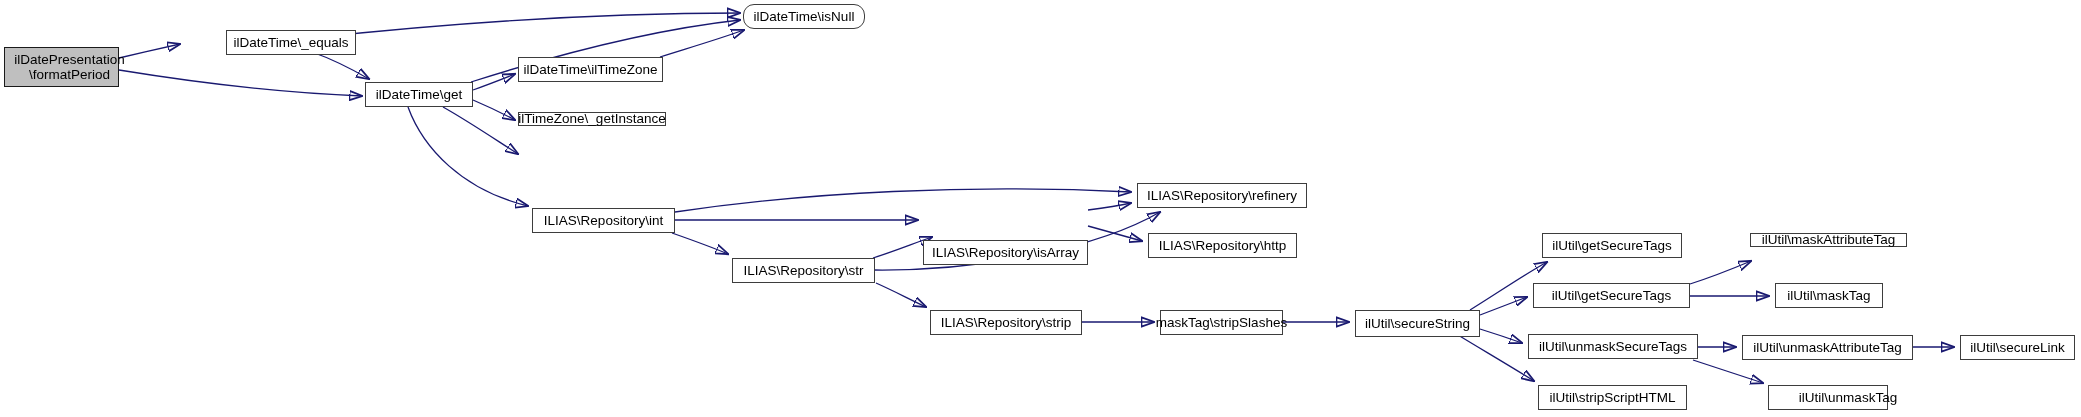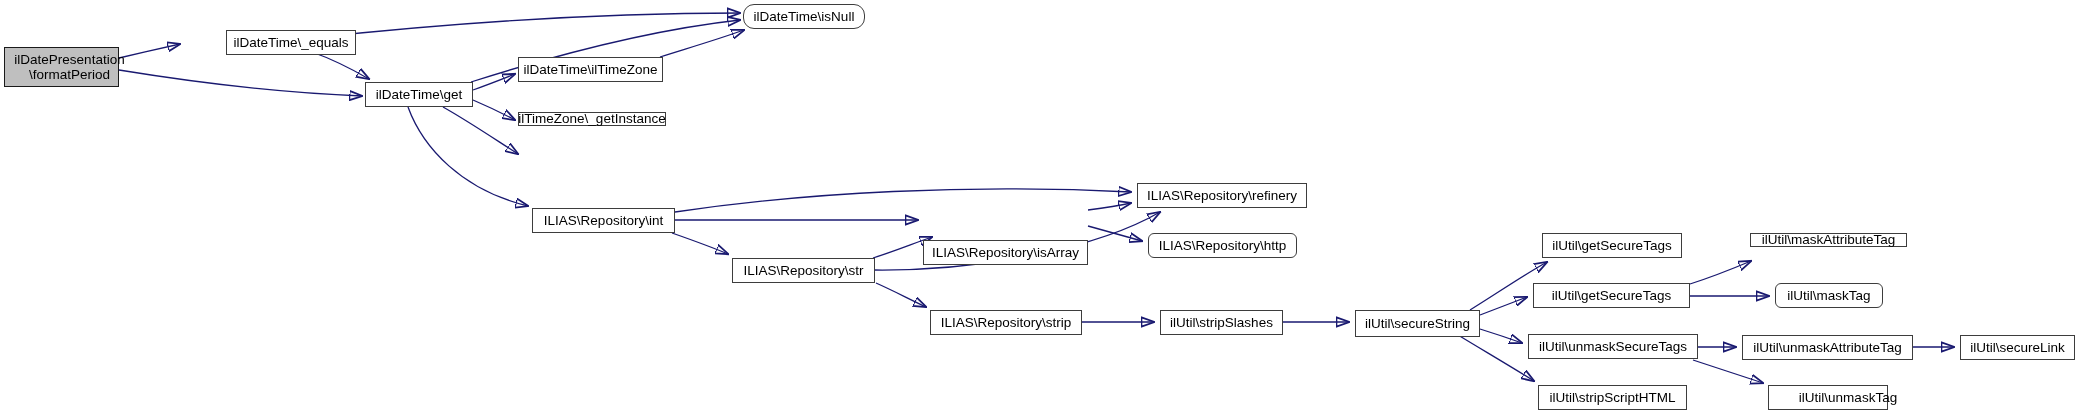--- a/index.html
+++ b/index.html
@@ -60,28 +60,28 @@
     <span>\formatPeriod</span>
   </div>
   <div class="node" style="left:182px;top:30px;width:130px;height:25px;margin-left:44px;">ilDateTime\_equals</div>
   <div class="node" style="left:743px;top:4px;width:122px;height:25px;border-radius:11px;">ilDateTime\isNull</div>
   <div class="node" style="left:365px;top:82px;width:108px;height:25px;">ilDateTime\get</div>
   <div class="node" style="left:518px;top:57px;width:145px;height:25px;">ilDateTime\ilTimeZone</div>
   <div class="node" style="left:518px;top:112px;width:148px;height:14px;">ilTimeZone\_getInstance</div>
   <div class="node" style="left:532px;top:208px;width:143px;height:25px;">ILIAS\Repository\int</div>
   <div class="node" style="left:923px;top:208px;width:165px;height:25px;margin-top:32px;">ILIAS\Repository\isArray</div>
   <div class="node" style="left:1137px;top:183px;width:170px;height:25px;">ILIAS\Repository\refinery</div>
-  <div class="node" style="left:1148px;top:233px;width:149px;height:25px;border-radius:6px;">ILIAS\Repository\http</div>
+  <div class="node" style="left:1148px;top:233px;width:149px;height:25px;">ILIAS\Repository\http</div>
   <div class="node" style="left:732px;top:258px;width:143px;height:25px;">ILIAS\Repository\str</div>
   <div class="node" style="left:930px;top:310px;width:152px;height:25px;">ILIAS\Repository\strip</div>
-  <div class="node" style="left:1160px;top:310px;width:123px;height:25px;">ilUtil\stripSlashes</div>
+  <div class="node" style="left:1160px;top:310px;width:123px;height:25px;">maskTag\stripSlashes</div>
   <div class="node" style="left:1355px;top:310px;width:125px;height:27px;">ilUtil\secureString</div>
   <div class="node" style="left:1542px;top:233px;width:140px;height:25px;">ilUtil\getSecureTags</div>
   <div class="node" style="left:1533px;top:283px;width:157px;height:25px;">ilUtil\getSecureTags</div>
   <div class="node" style="left:1750px;top:233px;width:157px;height:14px;">ilUtil\maskAttributeTag</div>
-  <div class="node" style="left:1775px;top:283px;width:108px;height:25px;border-radius:6px;">ilUtil\maskTag</div>
+  <div class="node" style="left:1775px;top:283px;width:108px;height:25px;">ilUtil\maskTag</div>
   <div class="node" style="left:1528px;top:334px;width:170px;height:25px;">ilUtil\unmaskSecureTags</div>
   <div class="node" style="left:1742px;top:335px;width:171px;height:25px;">ilUtil\unmaskAttributeTag</div>
   <div class="node" style="left:1960px;top:335px;width:115px;height:25px;">ilUtil\secureLink</div>
   <div class="node" style="left:1538px;top:385px;width:149px;height:25px;">ilUtil\stripScriptHTML</div>
   <div class="node" style="left:1768px;top:385px;width:120px;height:25px;padding-left:40px;">ilUtil\unmaskTag</div>
 
 </div>
 
 </body></html>

